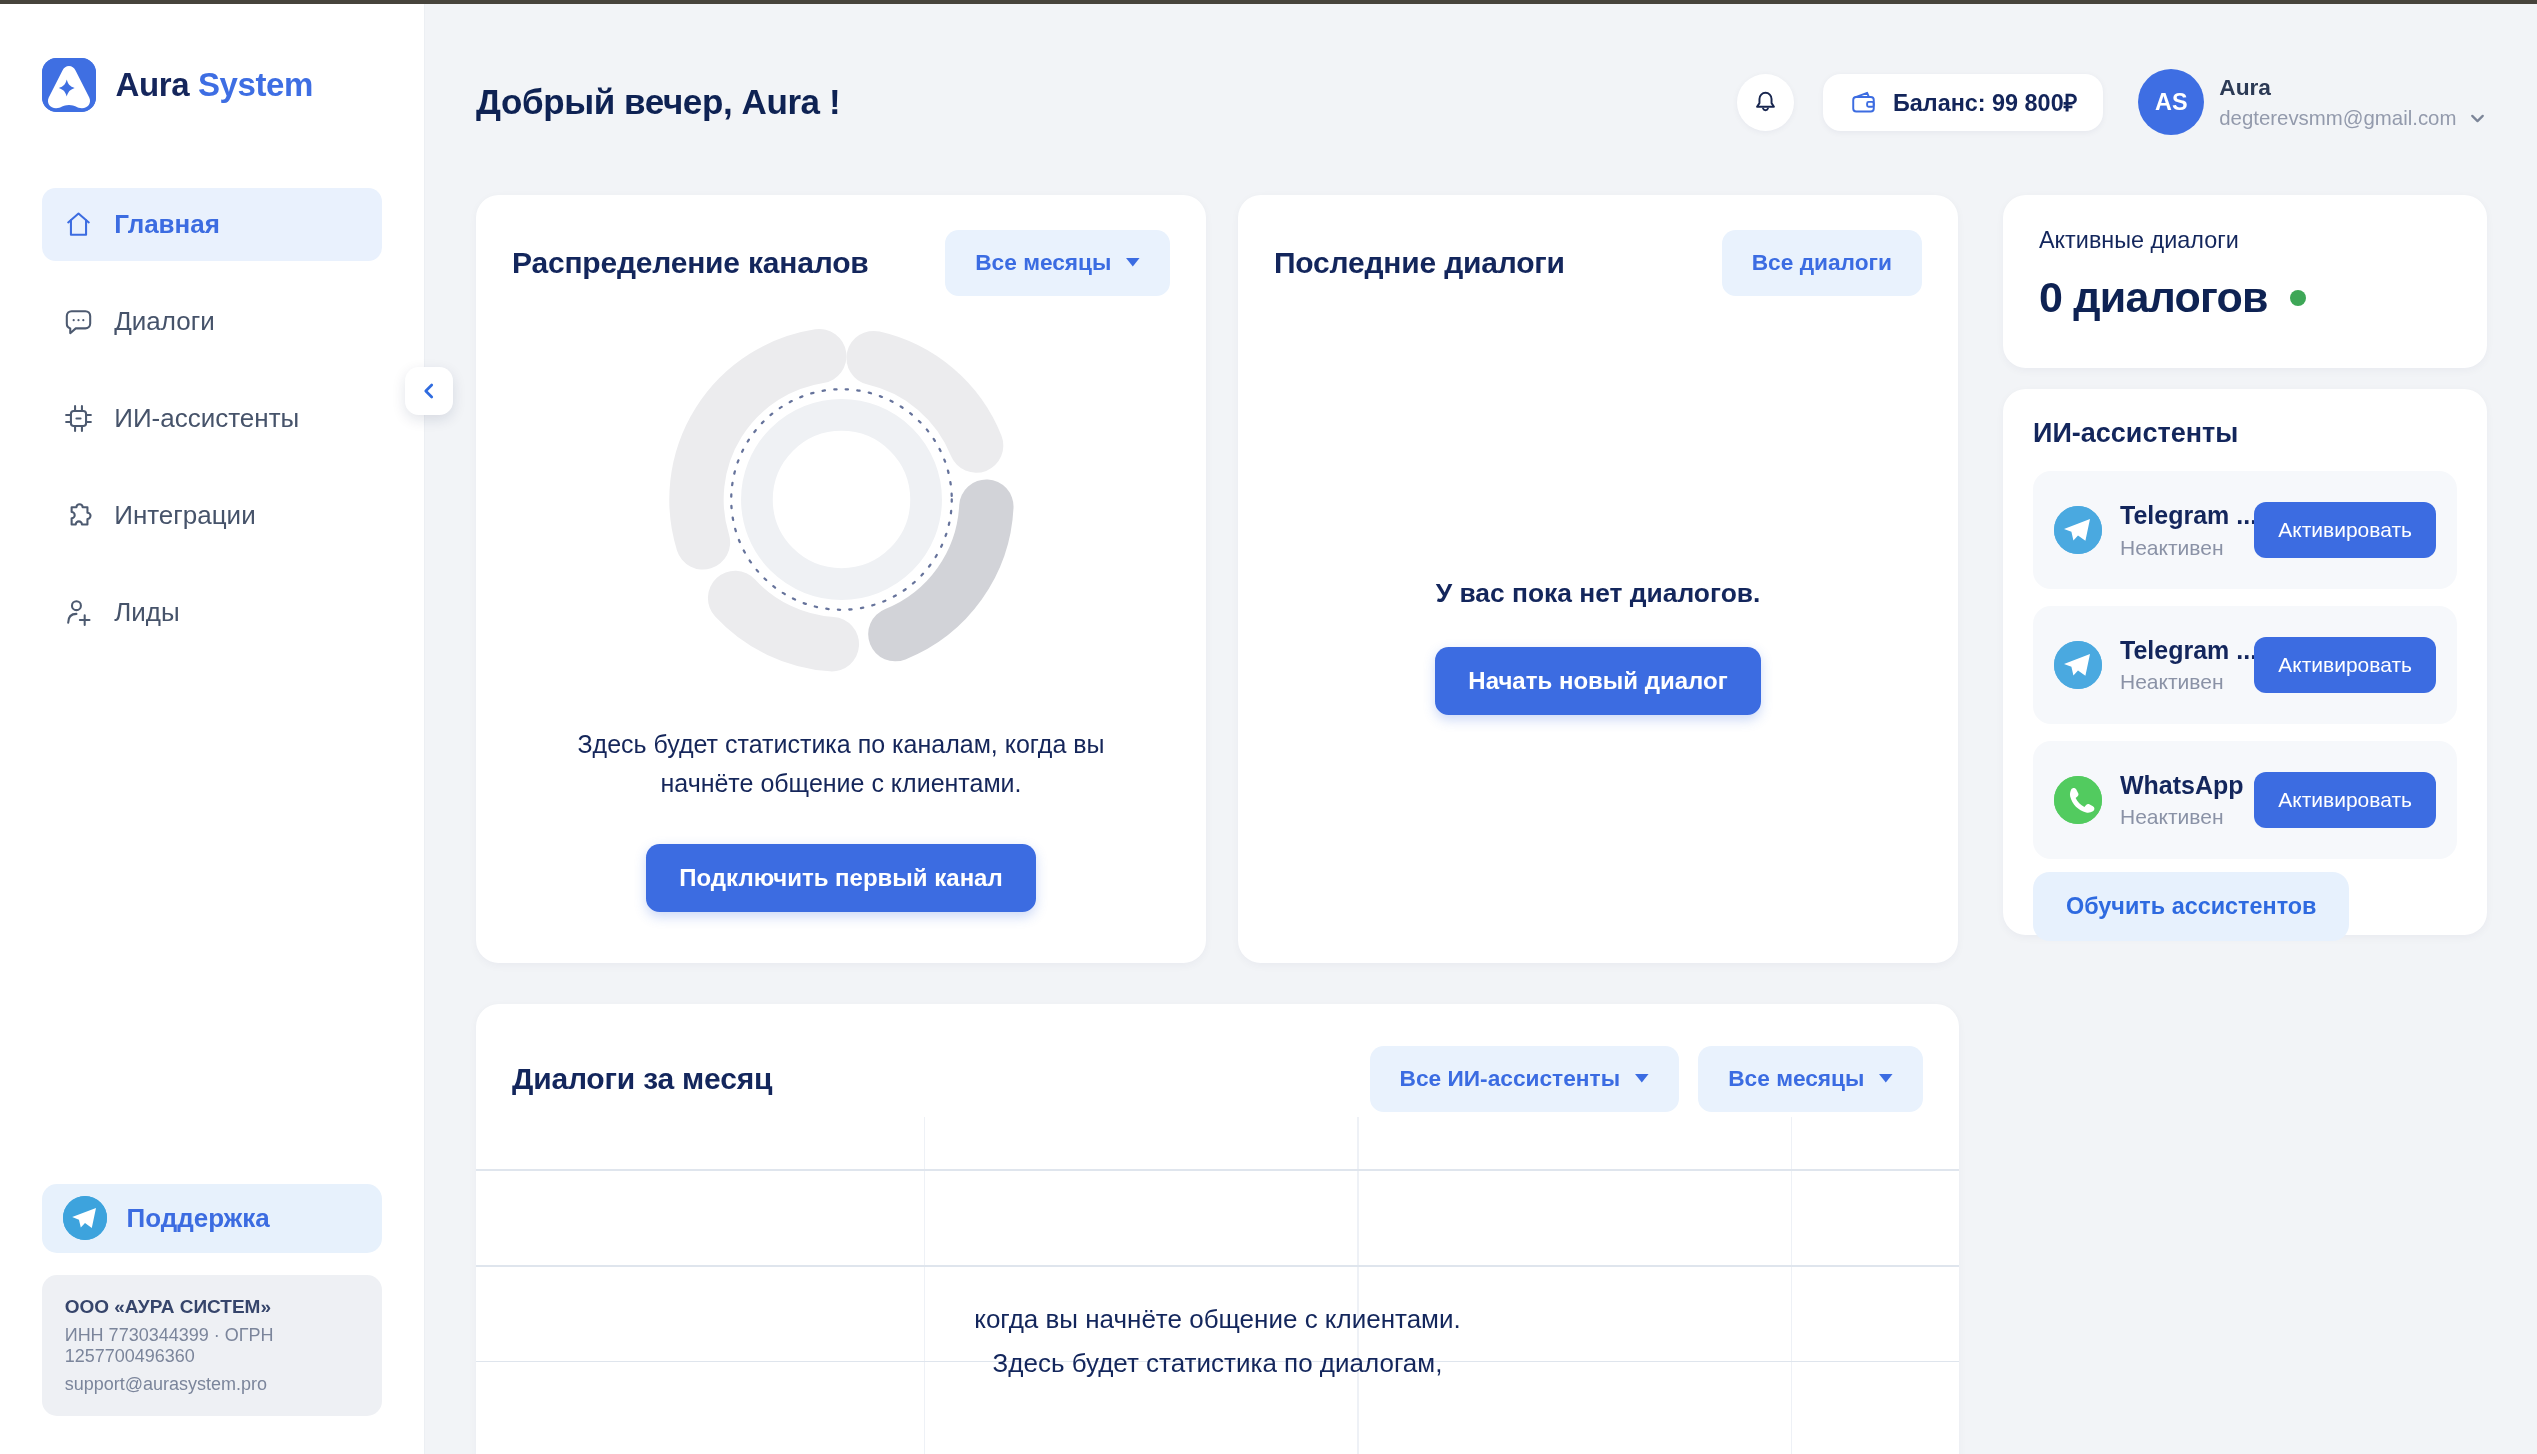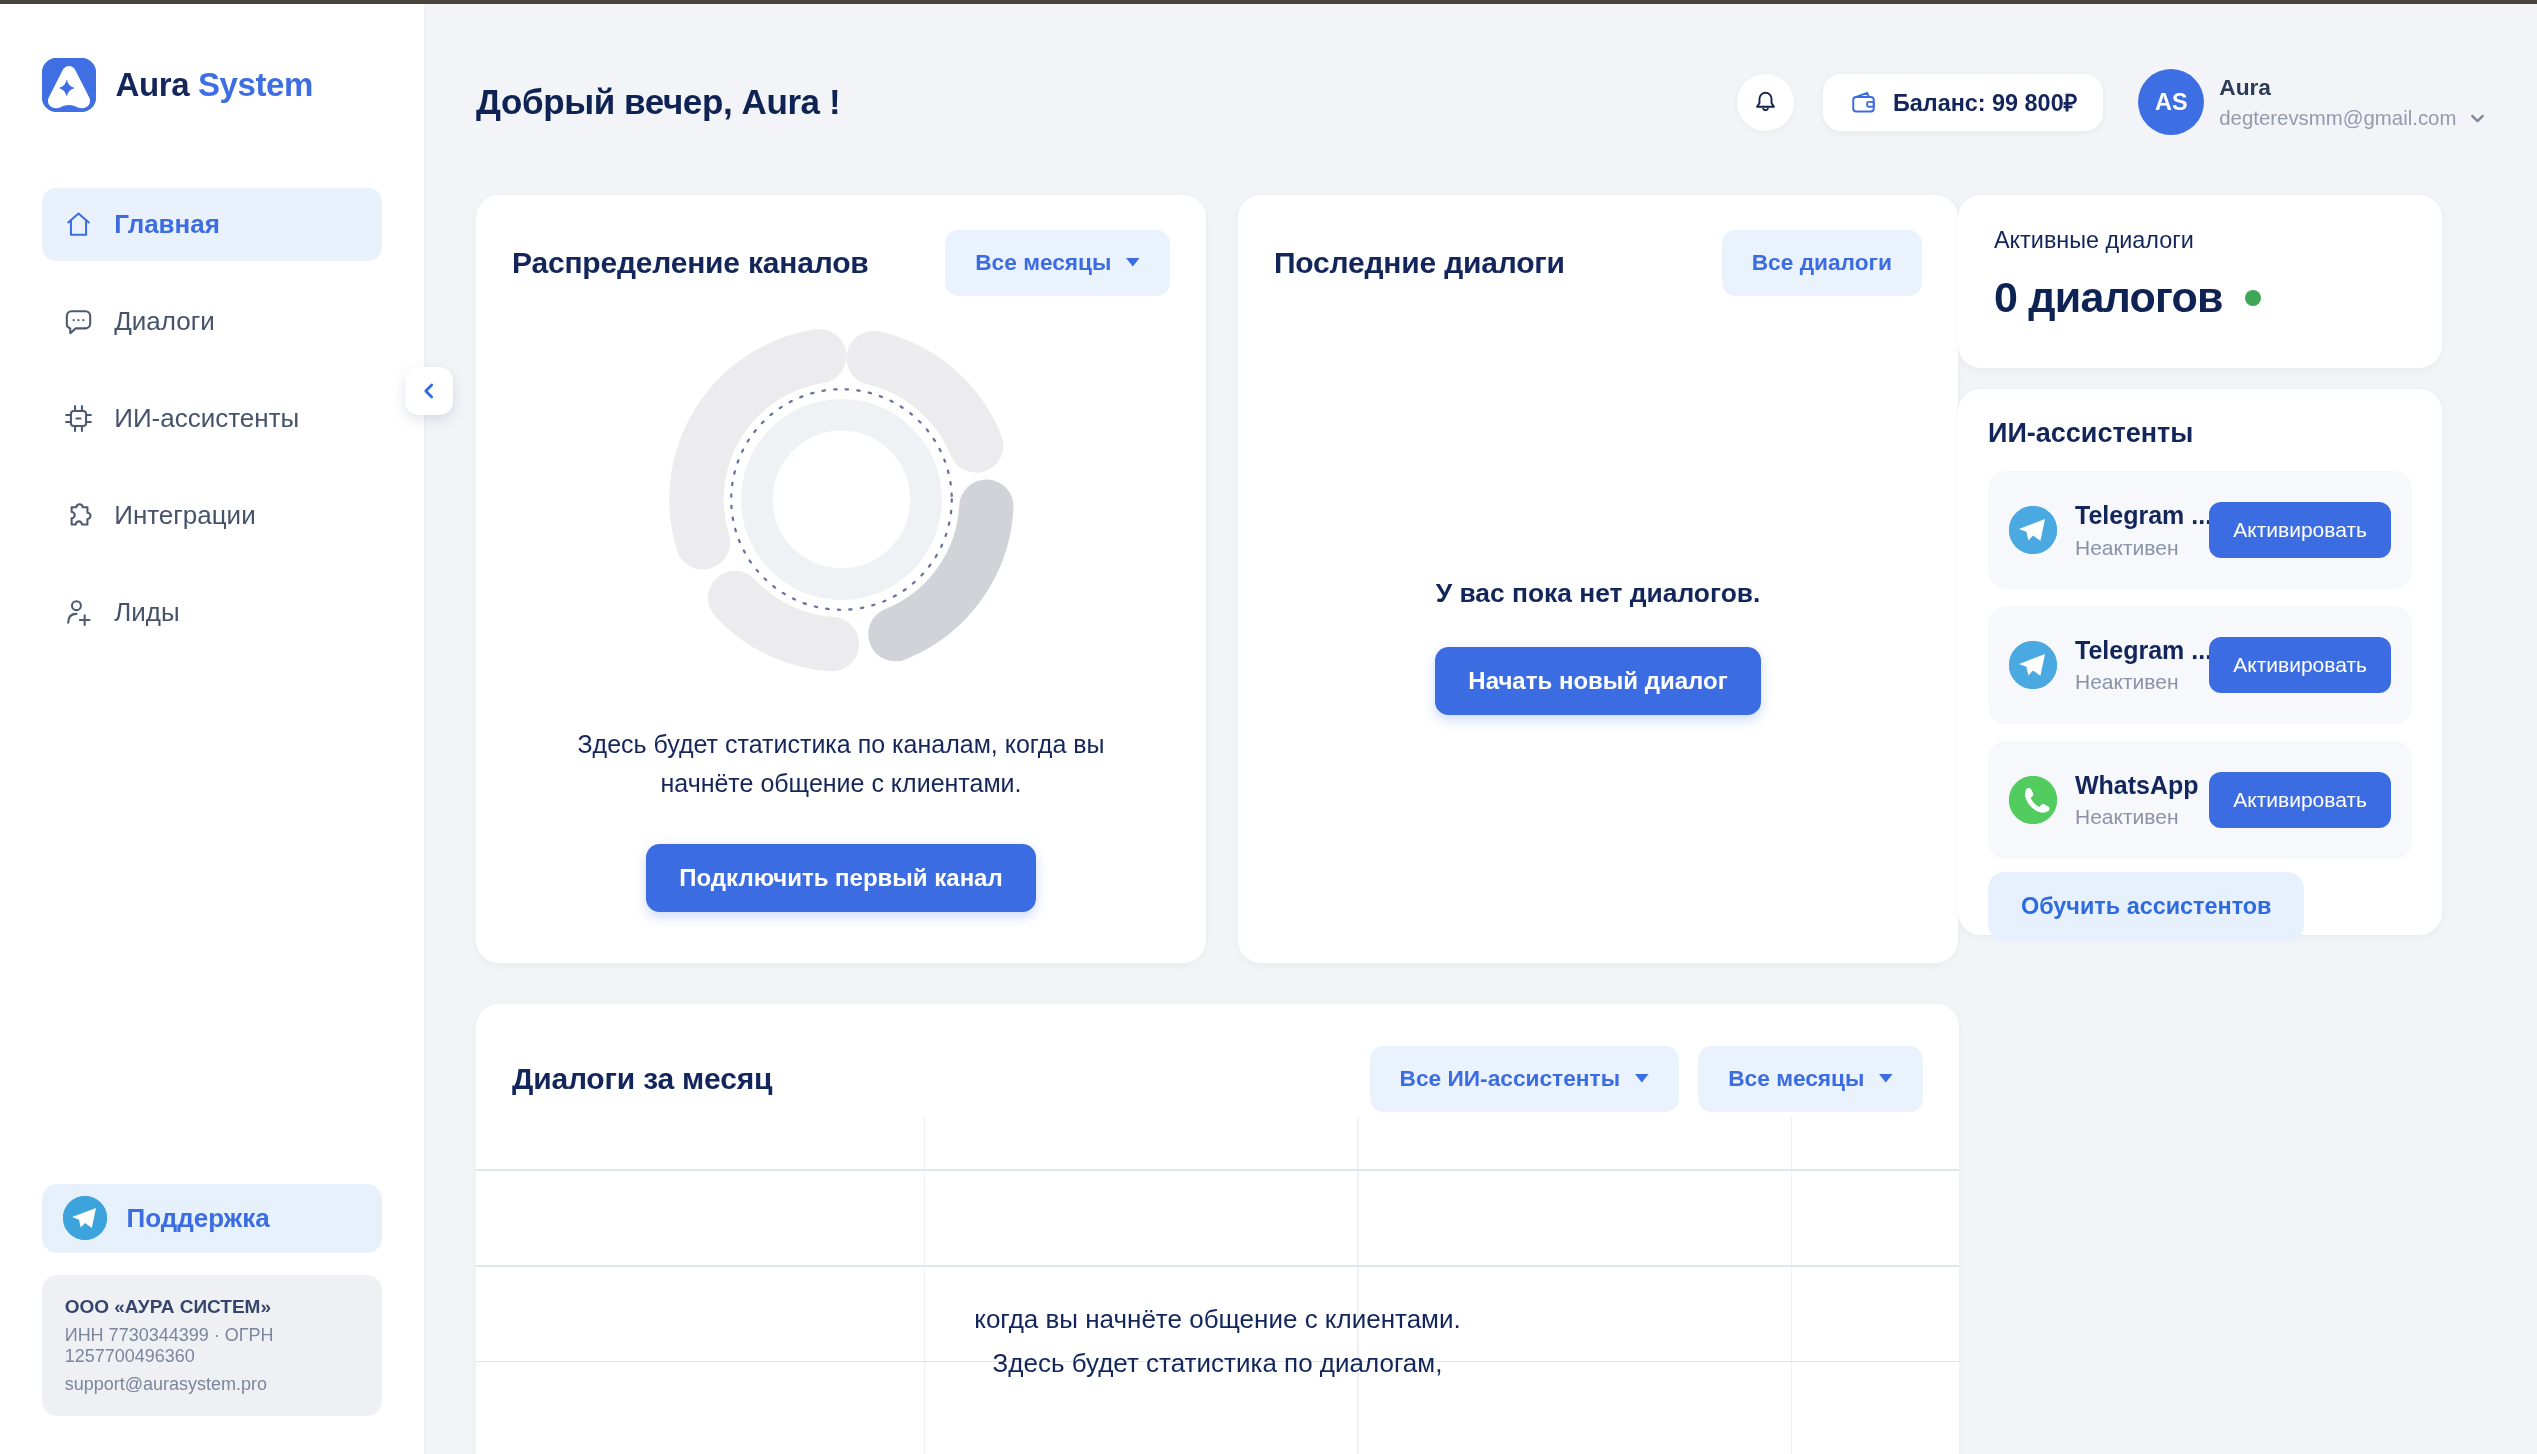--- a/index.html
+++ b/index.html
@@ -91,21 +91,21 @@
     color:#15265a; max-width:589px; align-self:center; }
   .card-channels .btn-primary { margin:41px auto 0 auto; }
 
   .card-dialogs { width:720px; height:768px; margin-left:32px; padding:35px 36px;
     display:flex; flex-direction:column; }
   .dialogs-empty { flex:1; display:flex; flex-direction:column; align-items:center;
     justify-content:center; transform:translateY(35px); }
   .dialogs-empty-text { font-size:26.4px; font-weight:600; color:#13265c; }
   .dialogs-empty .btn-primary { margin-top:38px; }
 
-  .right-col { width:484px; display:flex; flex-direction:column; }
+  .right-col { margin-left:45px; width:484px; display:flex; flex-direction:column; }
   .card-active { height:173px; padding:32px 36px; }
   .card-active-title { font-size:23.4px; font-weight:500; color:#13265c; }
   .card-active-value-row { display:flex; align-items:center; margin-top:19.6px; }
   .card-active-value { font-size:43px; font-weight:700; color:#0e2253; letter-spacing:-0.8px; }
   .green-dot { width:16px; height:16px; border-radius:50%; background:#3ea757; margin-left:22.7px; }
 
   .card-assistants { margin-top:21px; height:546px; padding:29px 30px; }
   .card-assistants-title { font-size:27px; font-weight:700; color:#13265c; }
   .assistant-row { margin-top:16.6px; background:#f6f8fb; border-radius:18px; height:118px;
     display:flex; align-items:center; padding:0 21px; }

